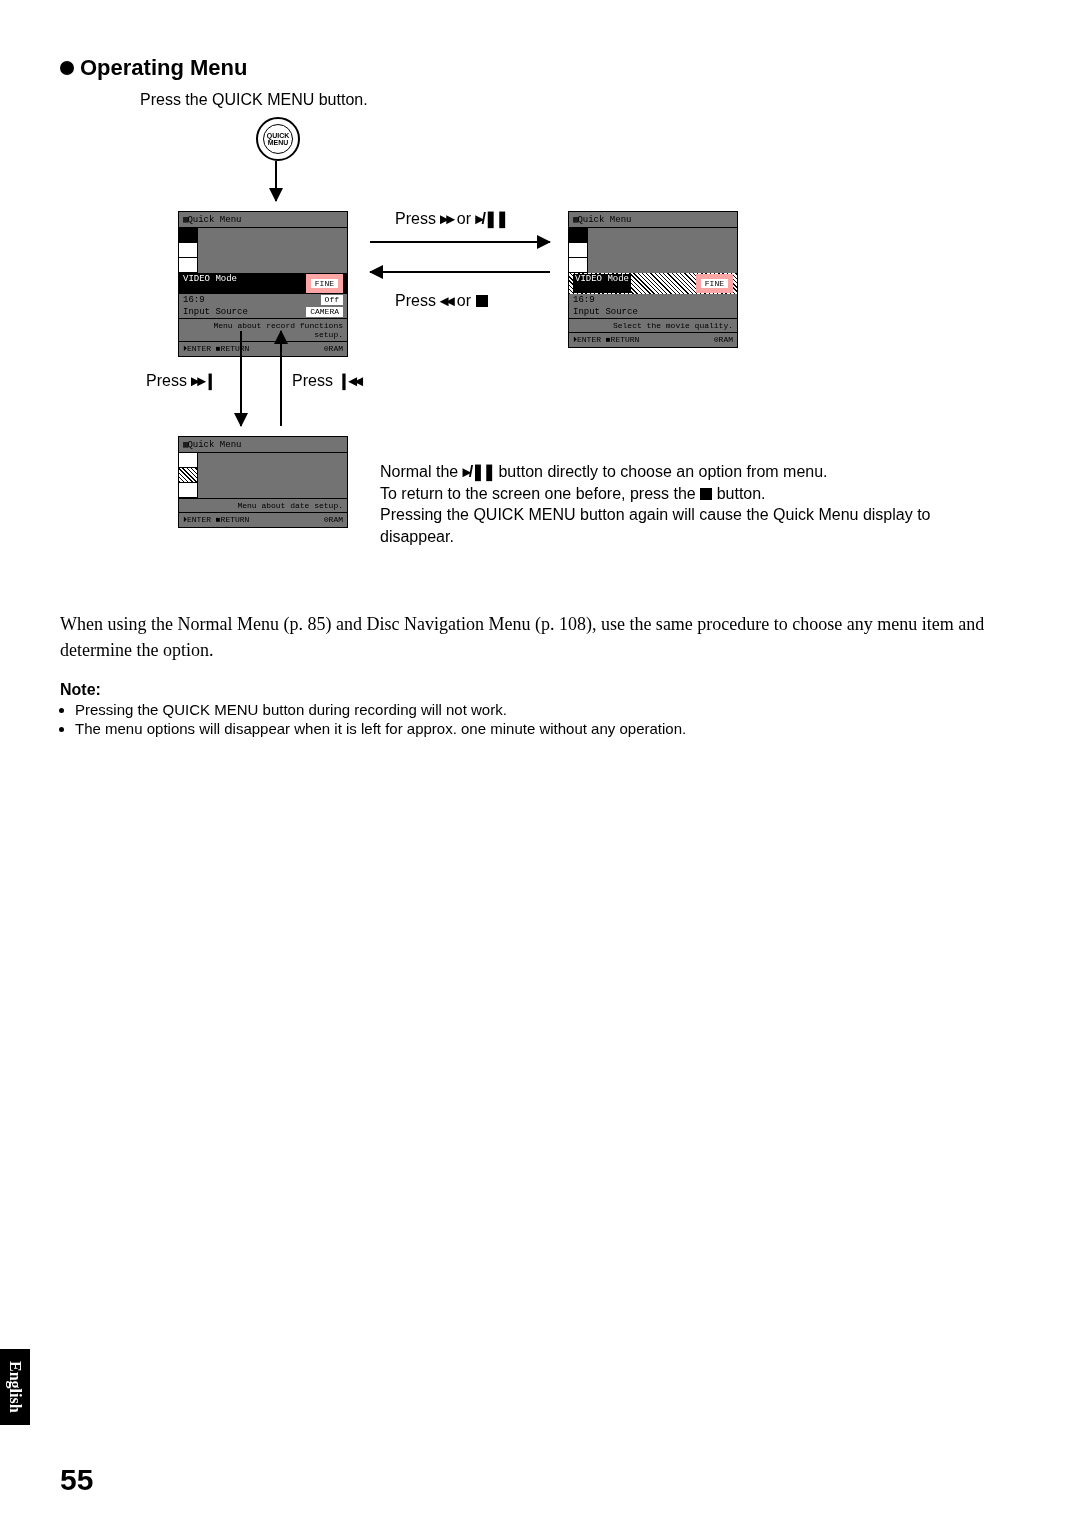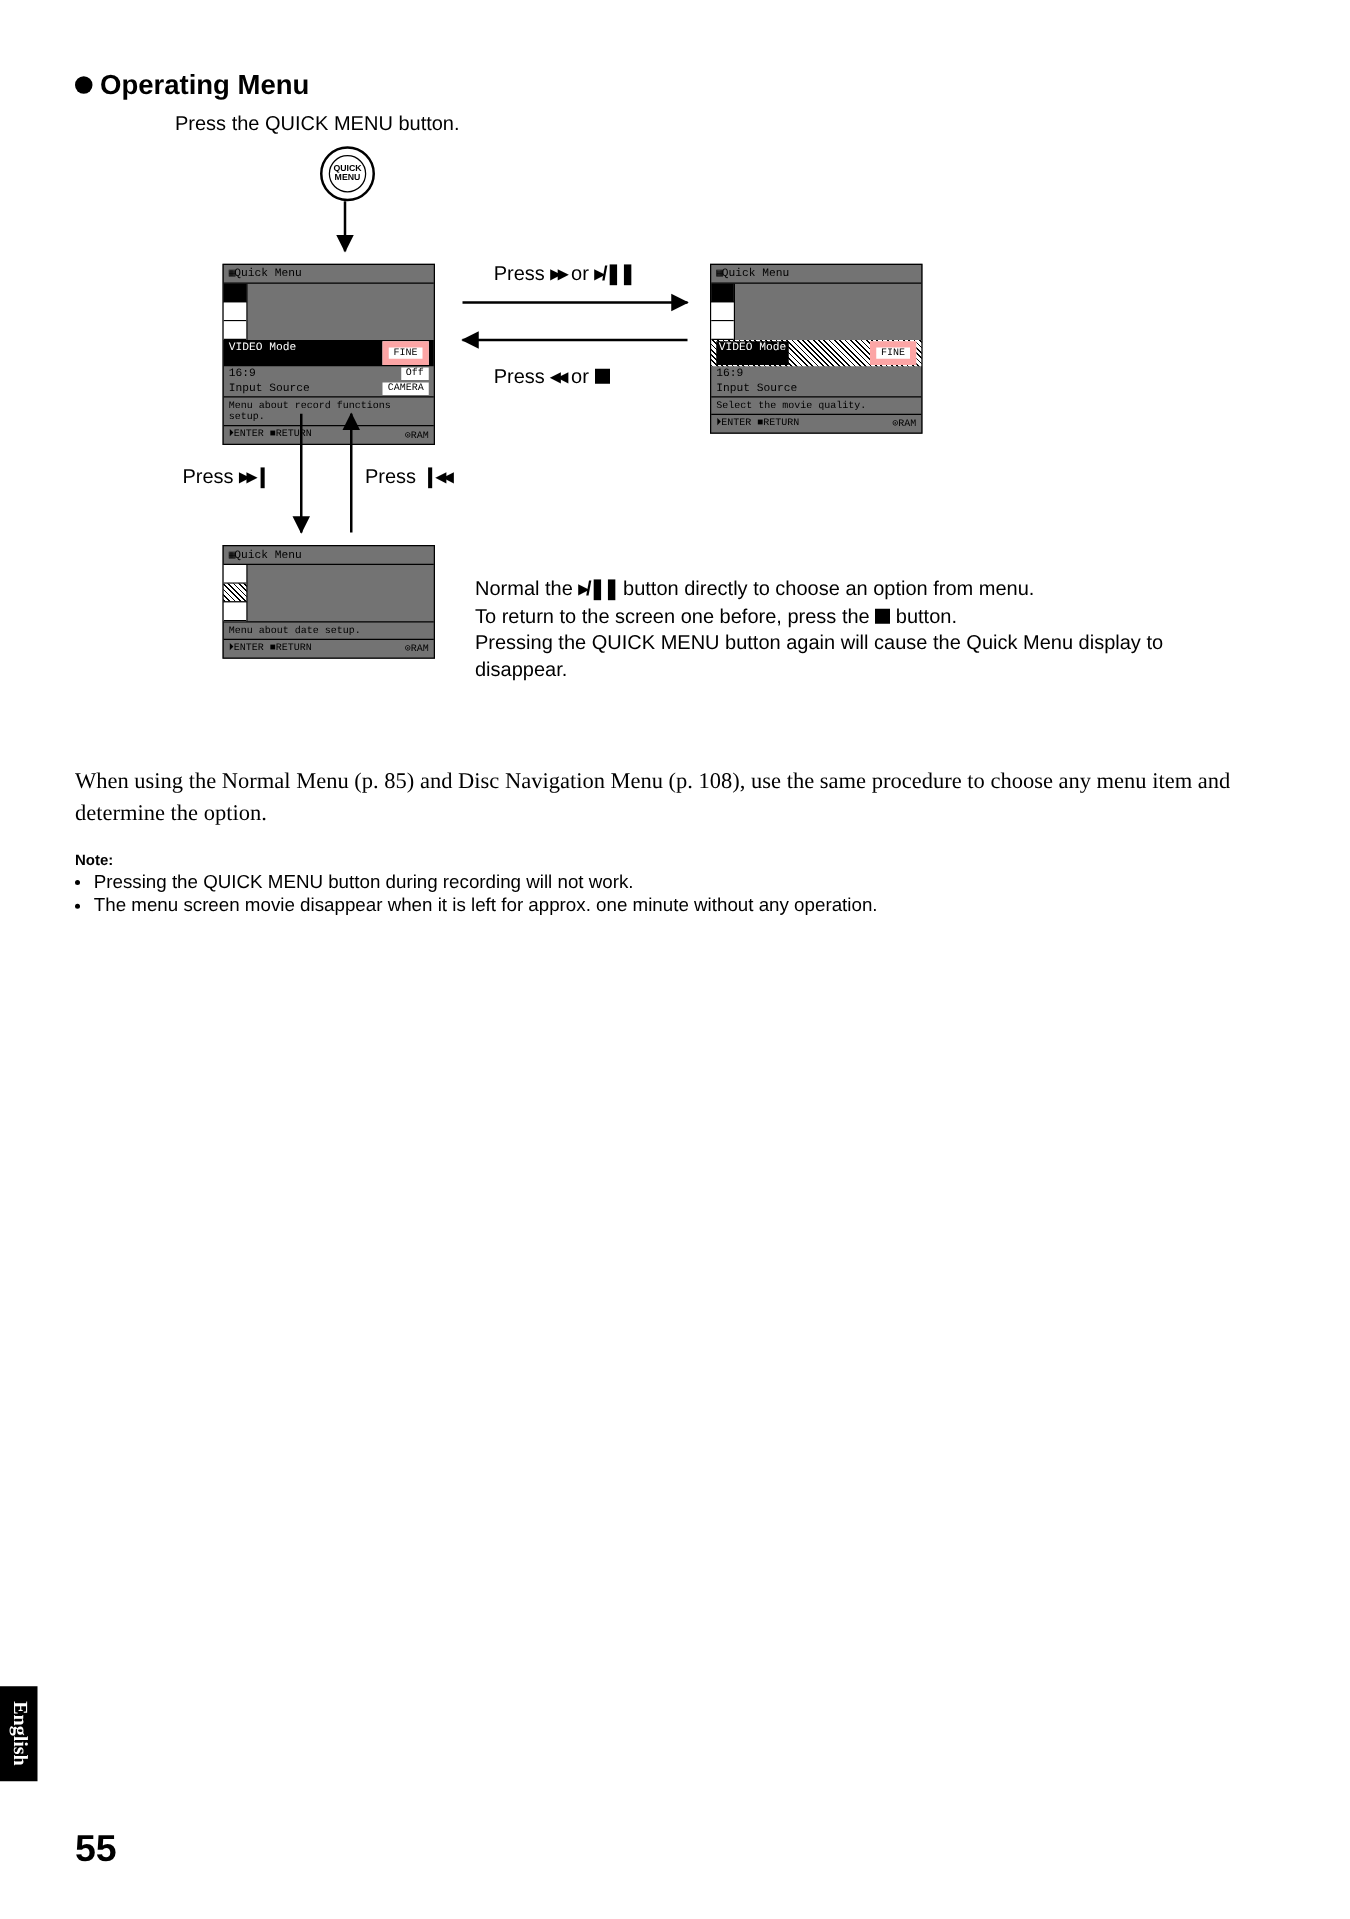--- a/index.html
+++ b/index.html
@@ -164,20 +164,21 @@
     justify-content: space-between;
     padding: 1px 4px;
   }
   .row.sel { background: #000; color: #fff; }
   .row .val { border: 5px solid #fca5a5; padding: 0 4px; font-size: 8px; background:#fff; color:#000;}
   .row.nob .val { border: none; }
   .menu-msg {
     border-top: 1px solid #000;
     padding: 2px 4px;
     font-size: 8px;
+    text-align: right;
   }
   .menu-footer {
     border-top: 1px solid #000;
     display: flex;
     justify-content: space-between;
     padding: 2px 4px;
     font-size: 8px;
   }
   .press-label {
     position: absolute;
@@ -200,21 +201,21 @@
     vertical-align: -1px;
   }
   .post {
     font-family: Georgia, 'Times New Roman', serif;
     font-size: 18px;
     margin-top: 20px;
     line-height: 1.45;
   }
   .note-head {
     font-weight: bold;
-    font-size: 12px;
+    font-size: 16px;
     margin-top: 18px;
   }
   .note-list {
     font-size: 15px;
     margin: 2px 0 0 0;
     padding-left: 15px;
   }
   .note-list li { margin-bottom: 2px; }
   .sidebar {
     position: absolute;
@@ -354,18 +355,18 @@
       <span>To return to the screen one before, press the </span><span class="stopblk"></span><span> button.</span><br>
       <span>Pressing the QUICK MENU button again will cause the Quick Menu display to disappear.</span>
     </div>
   </div>
 
   <div class="post">When using the Normal Menu (p. 85) and Disc Navigation Menu (p. 108), use the same procedure to choose any menu item and determine the option.</div>
 
   <div class="note-head">Note:</div>
   <ul class="note-list">
     <li>Pressing the QUICK MENU button during recording will not work.</li>
-    <li>The menu screen movie disappear when it is left for approx. one minute without any operation.</li>
+    <li>The menu options will disappear when it is left for approx. one minute without any operation.</li>
   </ul>
 
   <div class="sidebar">English</div>
   <div class="pagenum">55</div>
 </div>
 
 </body></html>

